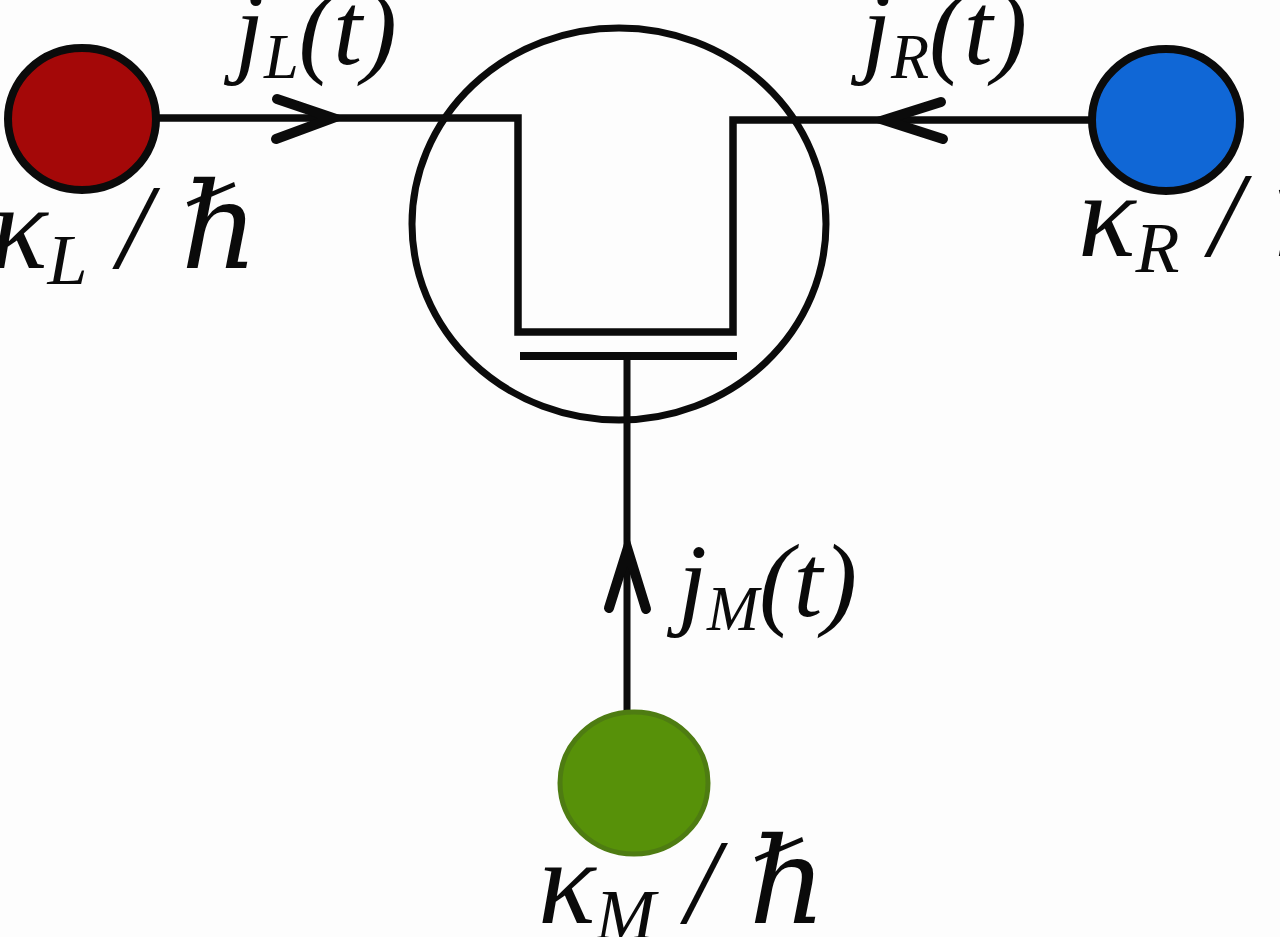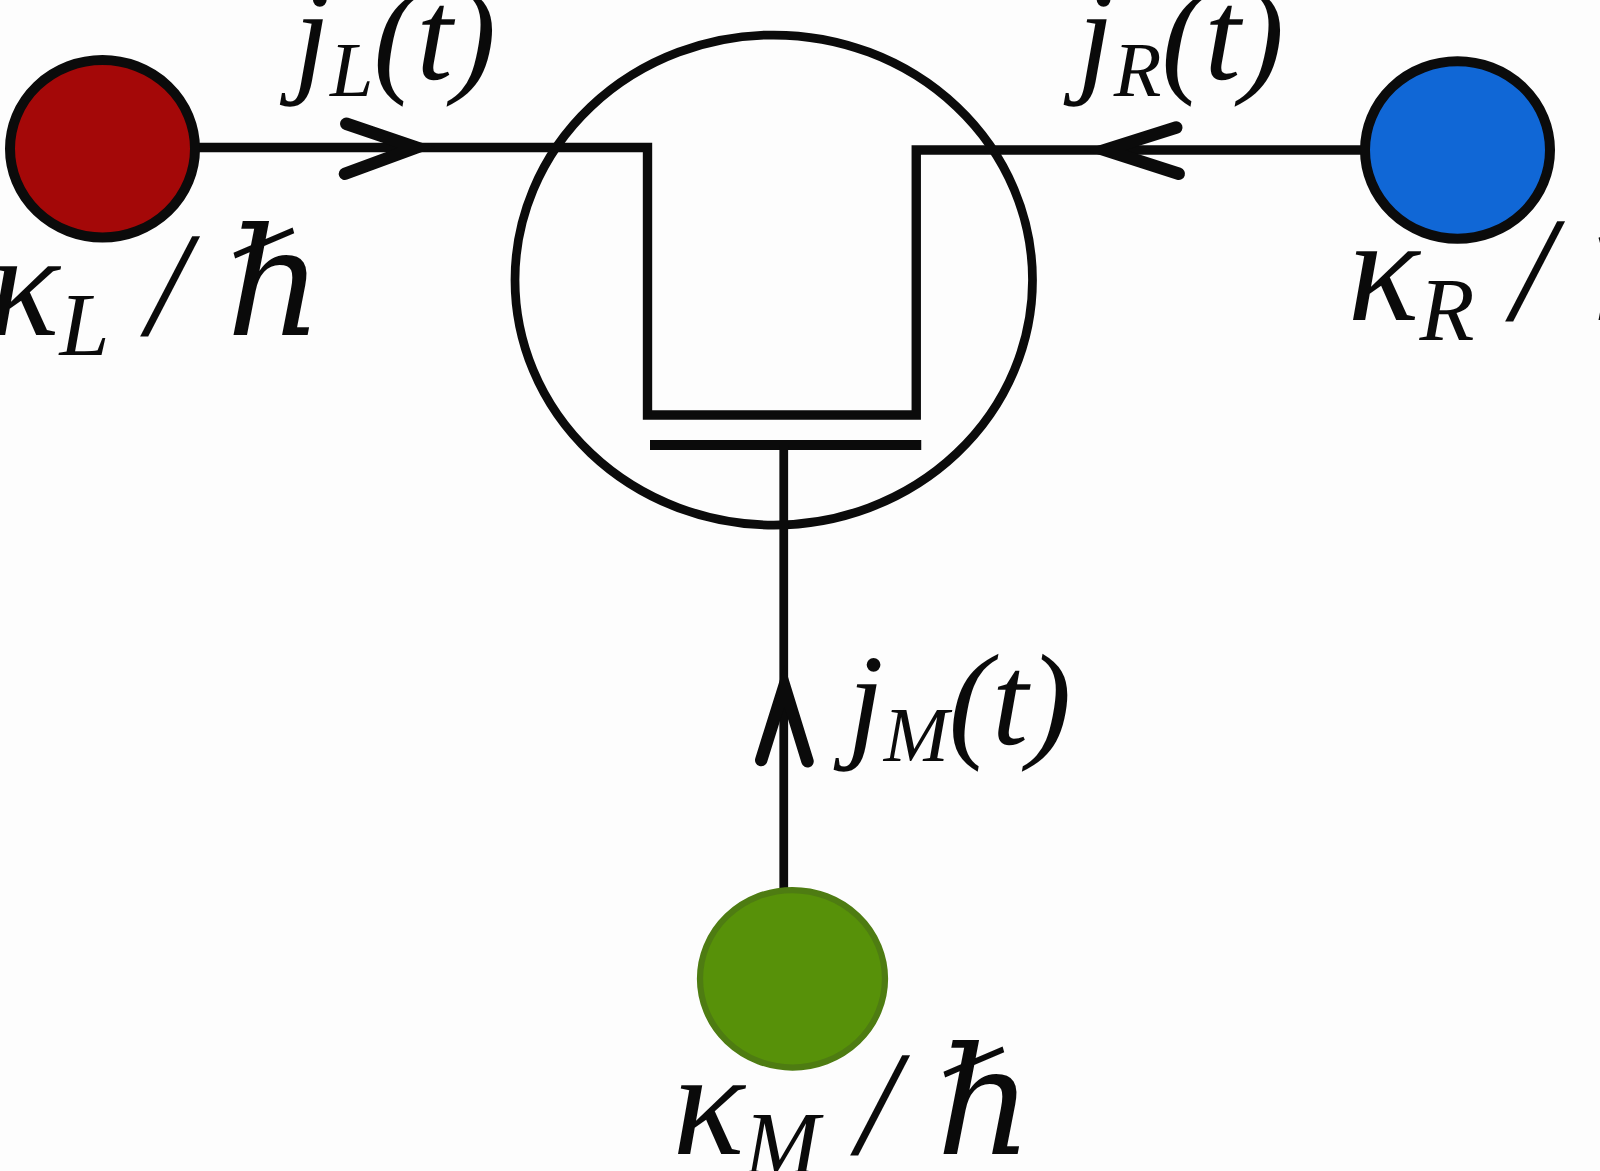--- a/index.html
+++ b/index.html
@@ -35,21 +35,21 @@
     font-size: 0.6em;
     line-height: 0;
     vertical-align: -0.22em;
     font-style: italic;
   }
   .j-label { font-size: 104px; }
   .k-label { font-size: 120px; }
 
   #label-jl { left: 235px;  top: -23px; }
   #label-jr { left: 862px;  top: -23px; }
-  #label-jm { left: 678px;  top: 509px; }
+  #label-jm { left: 678px;  top: 529px; }
   #label-kl { left: -10px;  top: 168px; }
   #label-kr { left: 1078px; top: 156px; }
   #label-km { left: 538px;  top: 823px; }
 </style>
 </head>
 <body>
 
 <div class="figure">
 
   <svg viewBox="0 0 1280 937">

